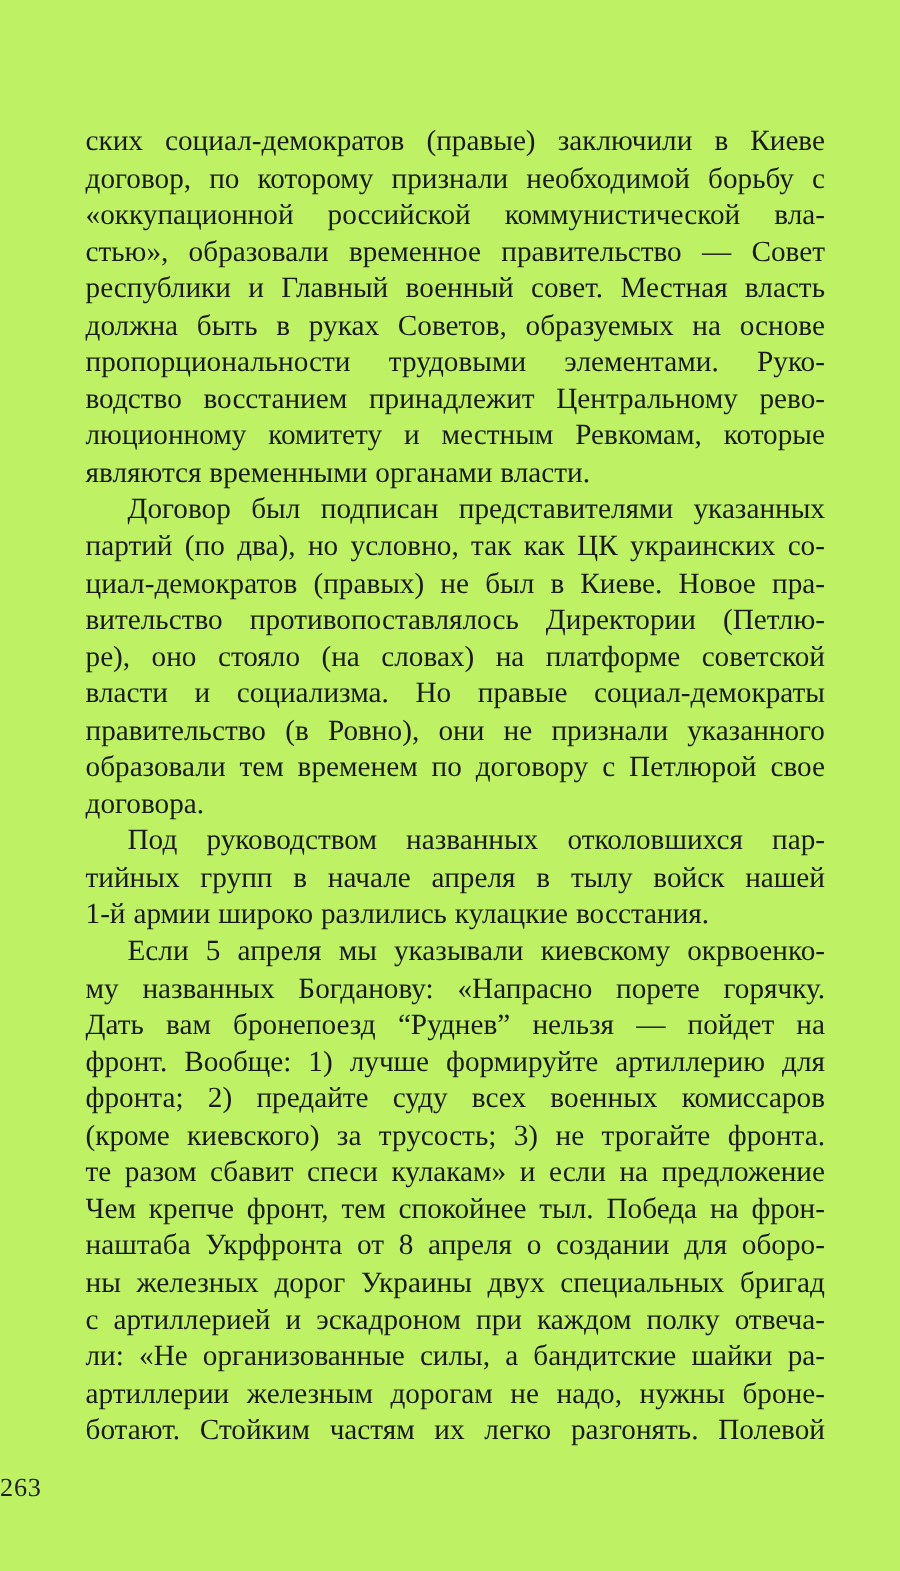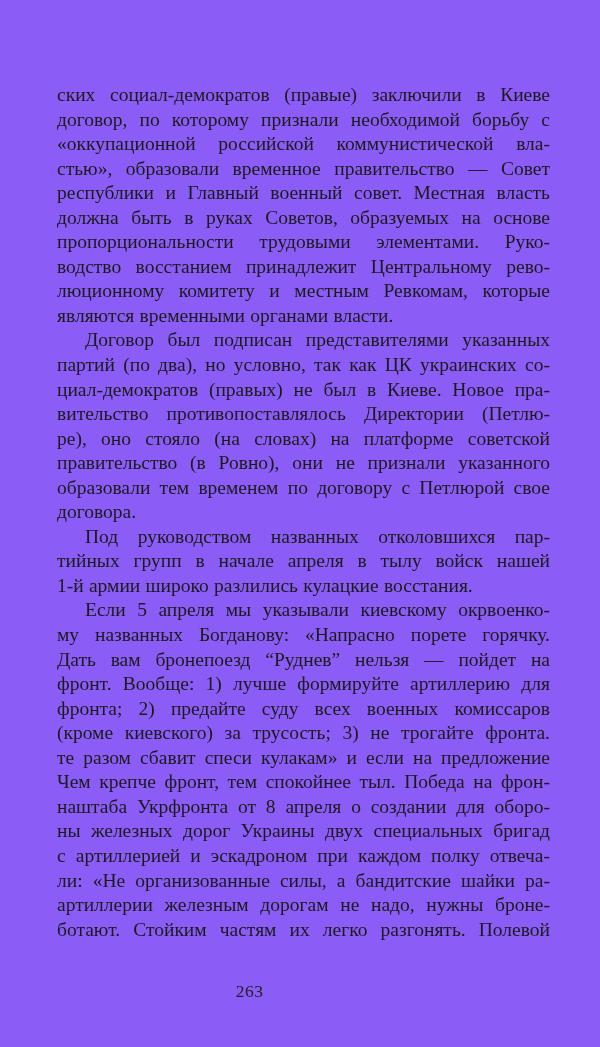--- a/index.html
+++ b/index.html
@@ -7,21 +7,21 @@
     padding: 0;
     width: 600px;
     height: 1047px;
     background: #fcfcfb;
     font-family: "Liberation Serif", "DejaVu Serif", serif;
   }
   .page {
     position: relative;
     width: 600px;
     height: 1047px;
-    background: #8b5cf6;
+    background: #bef264;
     overflow: hidden;
   }
   .text-block {
     position: absolute;
     left: 57px;
     top: 83px;
     width: 493px;
     color: #1b1b1b;
     font-size: 19.5px;
     line-height: 24.55px;
@@ -42,21 +42,21 @@
     text-align-last: left;
   }
   .line.indented {
     padding-left: 28px;
   }
   .page-number {
     position: absolute;
     left: 0;
     top: 981px;
     width: 499px;
-    text-align: center;
+    text-align: left;
     font-size: 17.5px;
     color: #222222;
     letter-spacing: 0.5px;
   }
 </style>
 </head>
 <body>
 
 <div class="page">
   <main class="text-block" id="text-block">
@@ -71,20 +71,21 @@
         <div class="line">водство восстанием принадлежит Центральному рево-</div>
         <div class="line">люционному комитету и местным Ревкомам, которые</div>
         <div class="line last-flush">являются временными органами власти.</div>
       </div>
       <div class="paragraph">
         <div class="line indented">Договор был подписан представителями указанных</div>
         <div class="line">партий (по два), но условно, так как ЦК украинских со-</div>
         <div class="line">циал-демократов (правых) не был в Киеве. Новое пра-</div>
         <div class="line">вительство противопоставлялось Директории (Петлю-</div>
         <div class="line">ре), оно стояло (на словах) на платформе советской</div>
+        <div class="line">власти и социализма. Но правые социал-демократы</div>
         <div class="line">правительство (в Ровно), они не признали указанного</div>
         <div class="line">образовали тем временем по договору с Петлюрой свое</div>
         <div class="line last-flush">договора.</div>
       </div>
       <div class="paragraph">
         <div class="line indented">Под руководством названных отколовшихся пар-</div>
         <div class="line">тийных групп в начале апреля в тылу войск нашей</div>
         <div class="line last-flush">1-й армии широко разлились кулацкие восстания.</div>
       </div>
       <div class="paragraph">

